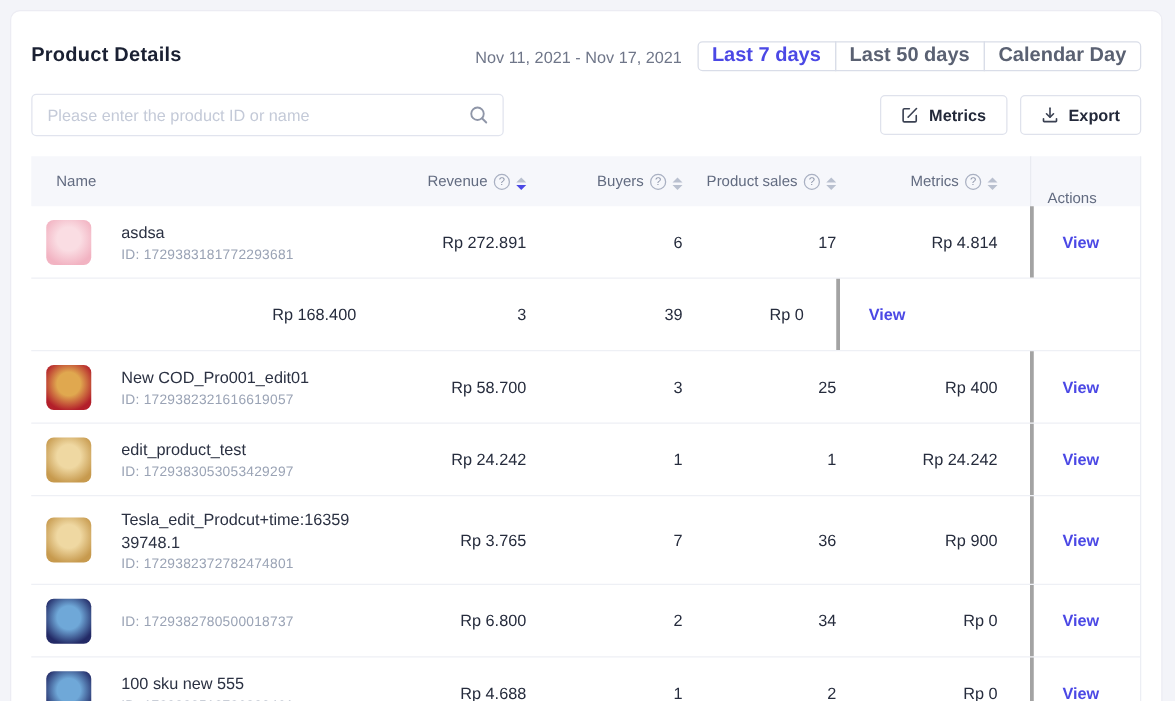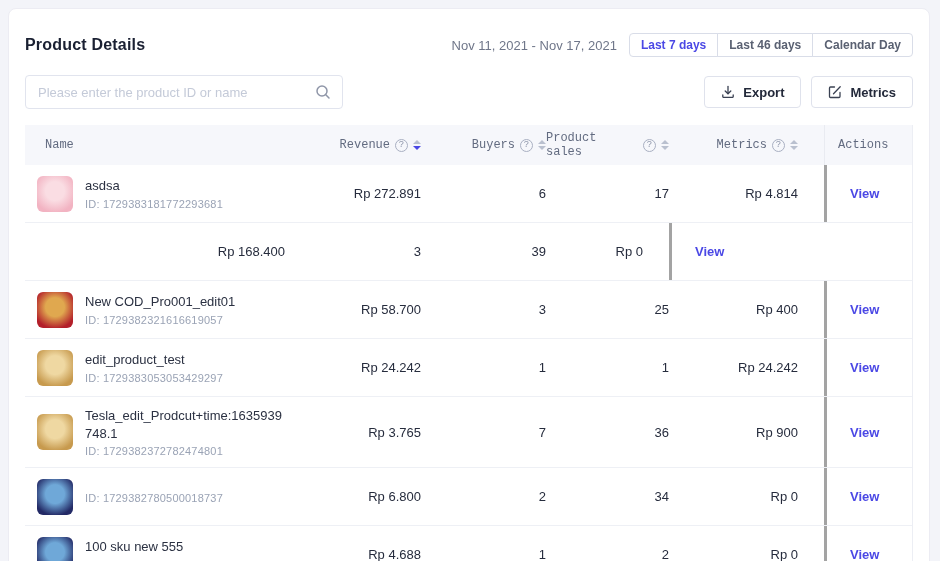--- a/index.html
+++ b/index.html
@@ -15,30 +15,30 @@
     padding:24px 16px 0 16px;
   }
   
   .top-row { display:flex; justify-content:space-between; align-items:center; height:24px; }
   .page-title { font-size:16px; font-weight:700; color:#1a2032; letter-spacing:.2px; }
   .top-right { display:flex; align-items:center; gap:12px; }
   .date-range { font-size:13px; color:#6f7689; }
   .segmented { display:flex; }
   .seg-option {
     background:#fff; border:1px solid #d9dde8; padding:0 11px; height:24px;
-    line-height:22px; font-size:12px; color:#5a6172; cursor:pointer;
+    line-height:22px; font-size:16px; color:#5a6172; cursor:pointer;
     font-family:"Liberation Sans", sans-serif; font-weight:600;
     margin-left:-1px;
   }
   .seg-option:first-child { border-radius:4px 0 0 4px; margin-left:0; }
   .seg-option:last-child { border-radius:0 4px 4px 0; }
   .seg-option.active { color:var(--accent); position:relative; z-index:1; }
   
   .controls-row { margin-top:18px; display:flex; justify-content:space-between; align-items:center; }
-  .search-box { position:relative; width:318px; }
+  .search-box { position:relative; width:378px; }
   .search-box input {
     width:100%; height:34px; border:1px solid #e1e4ee; border-radius:4px;
     padding:0 36px 0 12px; font-size:13px; color:#2a3040; outline:none;
     font-family:"Liberation Sans", sans-serif;
   }
   .search-box input::placeholder { color:#c4cad8; }
   .search-icon { position:absolute; right:12px; top:9px; cursor:pointer; }
   .btn-group { display:flex; gap:10px; }
   .btn {
     display:flex; align-items:center; gap:8px; height:32px; padding:0 16px;
@@ -48,94 +48,94 @@
   }
   
   .table { margin-top:16px; border-right:1px solid #eceef4; }
   .trow {
     display:grid;
     grid-template-columns:260px 136px 125px 123px 155px 1fr;
     align-items:center;
   }
   .thead { background:#f6f7fb; height:40px; }
   .thead .trow { height:40px; }
-  .th { font-size:12px; color:#626b80; display:flex; align-items:center; gap:5px;font-family:Liberation Mono, monospace; }
+  .th { font-size:12px; color:#626b80; display:flex; align-items:flex-end; gap:5px; }
   .th.left { padding-left:20px; }
   .th.right { justify-content:flex-end; }
   .th.refunds { padding-right:26px; }
   .th.actions { padding-left:13px; border-left:1px solid #e9ebf1; height:100%; }
   .help {
     width:13px; height:13px; border:1px solid #a9b0c2; border-radius:50%;
     color:#8f97ab; font-size:9px; line-height:11px; text-align:center;
     display:inline-block; flex:0 0 auto;
   }
   .sorter { display:inline-flex; flex-direction:column; gap:2px; cursor:pointer; }
   .caret { width:0; height:0; border-left:4px solid transparent; border-right:4px solid transparent; }
   .caret.up   { border-bottom:4px solid #b9c0cf; }
   .caret.down { border-top:4px solid #b9c0cf; }
   .caret.down.active { border-top-color:var(--accent); }
   .tbody .trow { min-height:58px; border-bottom:1px solid #eef0f5; }
   .cell { font-size:13px; color:#262c3d; }
   .cell.num { text-align:right; }
   .cell.refunds { padding-right:26px; }
-  .cell.name { display:flex; align-items:center; gap:12px; padding:10px 0 10px 12px; align-self:stretch; }
+  .cell.name { display:flex; align-items:center; gap:24px; padding:10px 0 10px 12px; align-self:stretch; }
   .thumb { width:36px; height:36px; border-radius:6px; flex:0 0 auto; }
   .pname { font-size:13px; color:#2b3142; max-width:214px; word-break:break-all; line-height:1.35; }
   .pid { font-size:11px; color:#9aa3b5; margin-top:3px; letter-spacing:.2px; }
   .cell.actions { align-self:stretch; border-left:3px solid #a3a3a3; display:flex; align-items:center; padding-left:23px; }
   .view-link { color:var(--accent); font-size:13px; font-weight:600; cursor:pointer; }
   svg.ic { display:block; }
 </style>
 </head>
 <body style="background: rgb(243, 244, 249);">
 
 <div class="card">
 
   <div class="top-row">
     <div class="page-title">Product Details</div>
     <div class="top-right">
       <span class="date-range">Nov 11, 2021 - Nov 17, 2021</span>
       <div class="segmented" id="segmented">
           <button class="seg-option active">Last 7 days</button>
-          <button class="seg-option">Last 46 days</button>
+          <button class="seg-option">Last 50 days</button>
           <button class="seg-option">Calendar Day</button>
         </div>
     </div>
   </div>
 
   <div class="controls-row">
     <div class="search-box">
       <input type="text" placeholder="Please enter the product ID or name" style="">
       <span class="search-icon">
         <svg class="ic" width="16" height="16" viewBox="0 0 16 16">
           <circle cx="7" cy="7" r="5" fill="none" stroke="#8f96a8" stroke-width="1.5"></circle>
           <line x1="10.8" y1="10.8" x2="14" y2="14" stroke="#8f96a8" stroke-width="1.5" stroke-linecap="round"></line>
         </svg>
       </span>
     </div>
     <div class="btn-group">
+      <button class="btn">
+        <span>
+          <svg class="ic" width="14" height="14" viewBox="0 0 14 14">
+            <path d="M12 7.5 V11.5 Q12 12.5 11 12.5 H2.5 Q1.5 12.5 1.5 11.5 V3 Q1.5 2 2.5 2 H6.5" fill="none" stroke="#3a4152" stroke-width="1.3" stroke-linecap="round"></path>
+            <path d="M6 8.2 L12.2 1.8 M6 8.2 L5.5 8.7" fill="none" stroke="#3a4152" stroke-width="1.3" stroke-linecap="round"></path>
+          </svg>
+        </span>
+        <span>Metrics</span>
+      </button>
       <button class="btn">
         <span>
           <svg class="ic" width="14" height="14" viewBox="0 0 14 14">
             <line x1="7" y1="1.5" x2="7" y2="8.5" stroke="#3a4152" stroke-width="1.3" stroke-linecap="round"></line>
             <polyline points="4.2,6 7,8.8 9.8,6" fill="none" stroke="#3a4152" stroke-width="1.3" stroke-linecap="round" stroke-linejoin="round"></polyline>
             <path d="M1.8 10 V11.8 Q1.8 12.3 2.3 12.3 H11.7 Q12.2 12.3 12.2 11.8 V10" fill="none" stroke="#3a4152" stroke-width="1.3" stroke-linecap="round"></path>
           </svg>
         </span>
         <span>Export</span>
       </button>
-      <button class="btn">
-        <span>
-          <svg class="ic" width="14" height="14" viewBox="0 0 14 14">
-            <path d="M12 7.5 V11.5 Q12 12.5 11 12.5 H2.5 Q1.5 12.5 1.5 11.5 V3 Q1.5 2 2.5 2 H6.5" fill="none" stroke="#3a4152" stroke-width="1.3" stroke-linecap="round"></path>
-            <path d="M6 8.2 L12.2 1.8 M6 8.2 L5.5 8.7" fill="none" stroke="#3a4152" stroke-width="1.3" stroke-linecap="round"></path>
-          </svg>
-        </span>
-        <span>Metrics</span>
-      </button>
     </div>
   </div>
 
   <div class="table">
     <div class="thead">
       <div class="trow" id="thead-row">
           <div class="th left name">
             <span>Name</span>
           </div>
           <div class="th right revenue">

